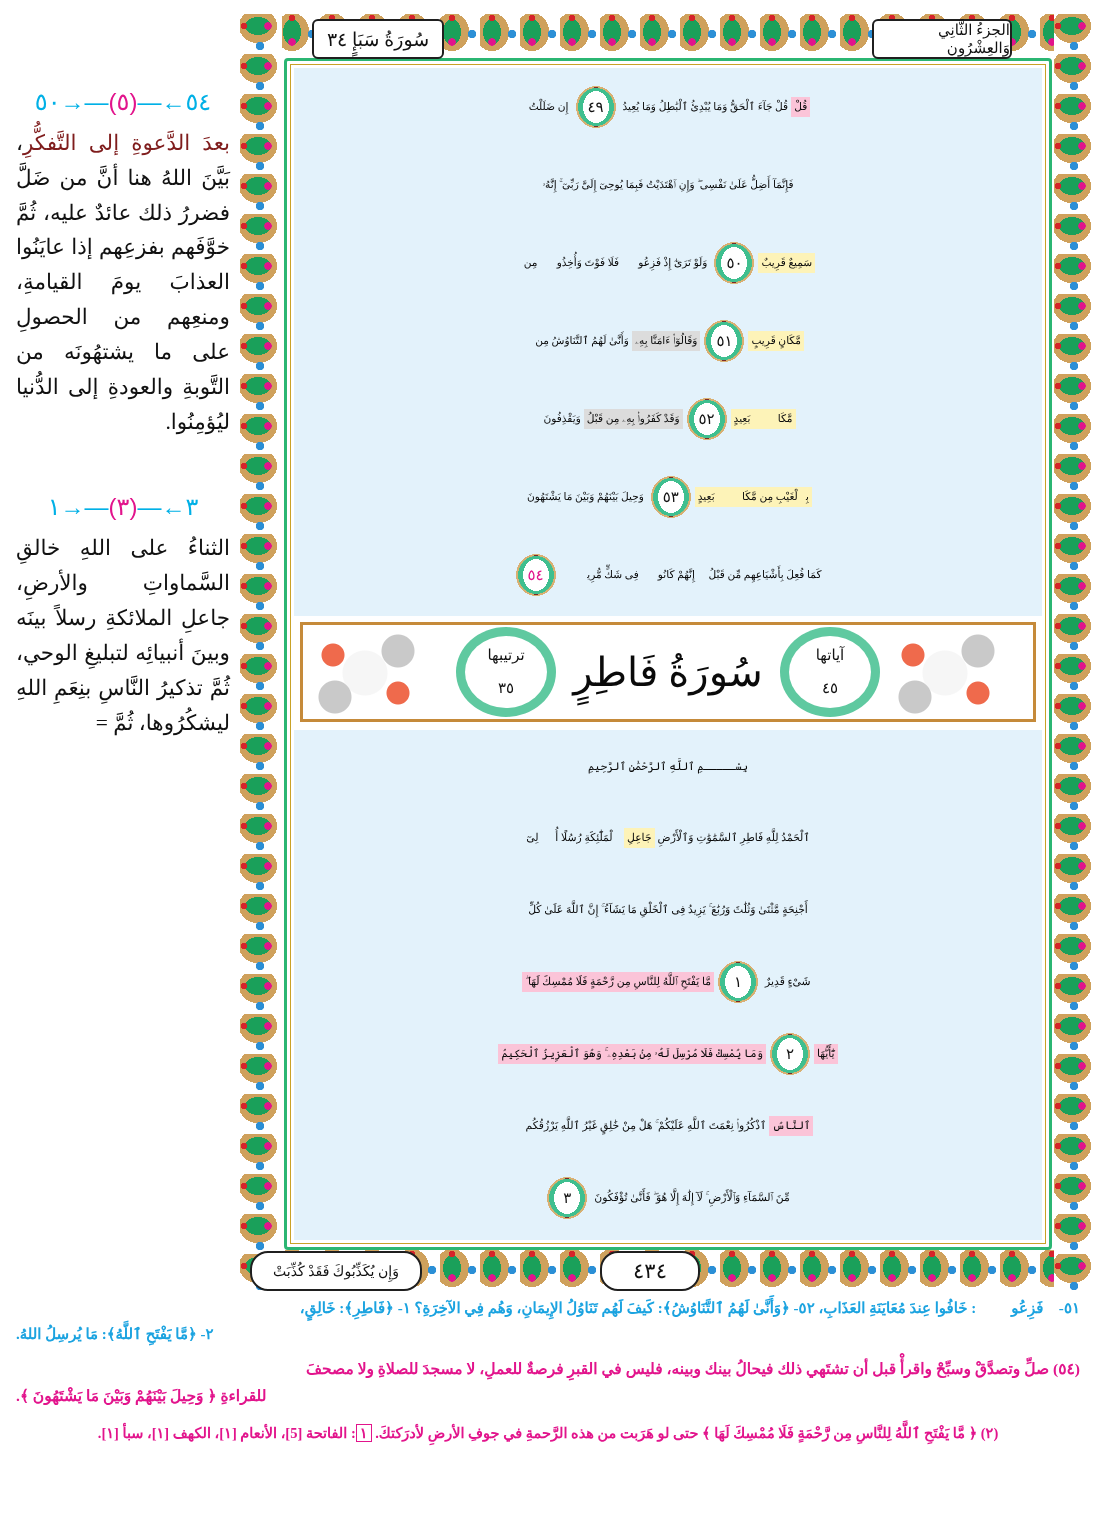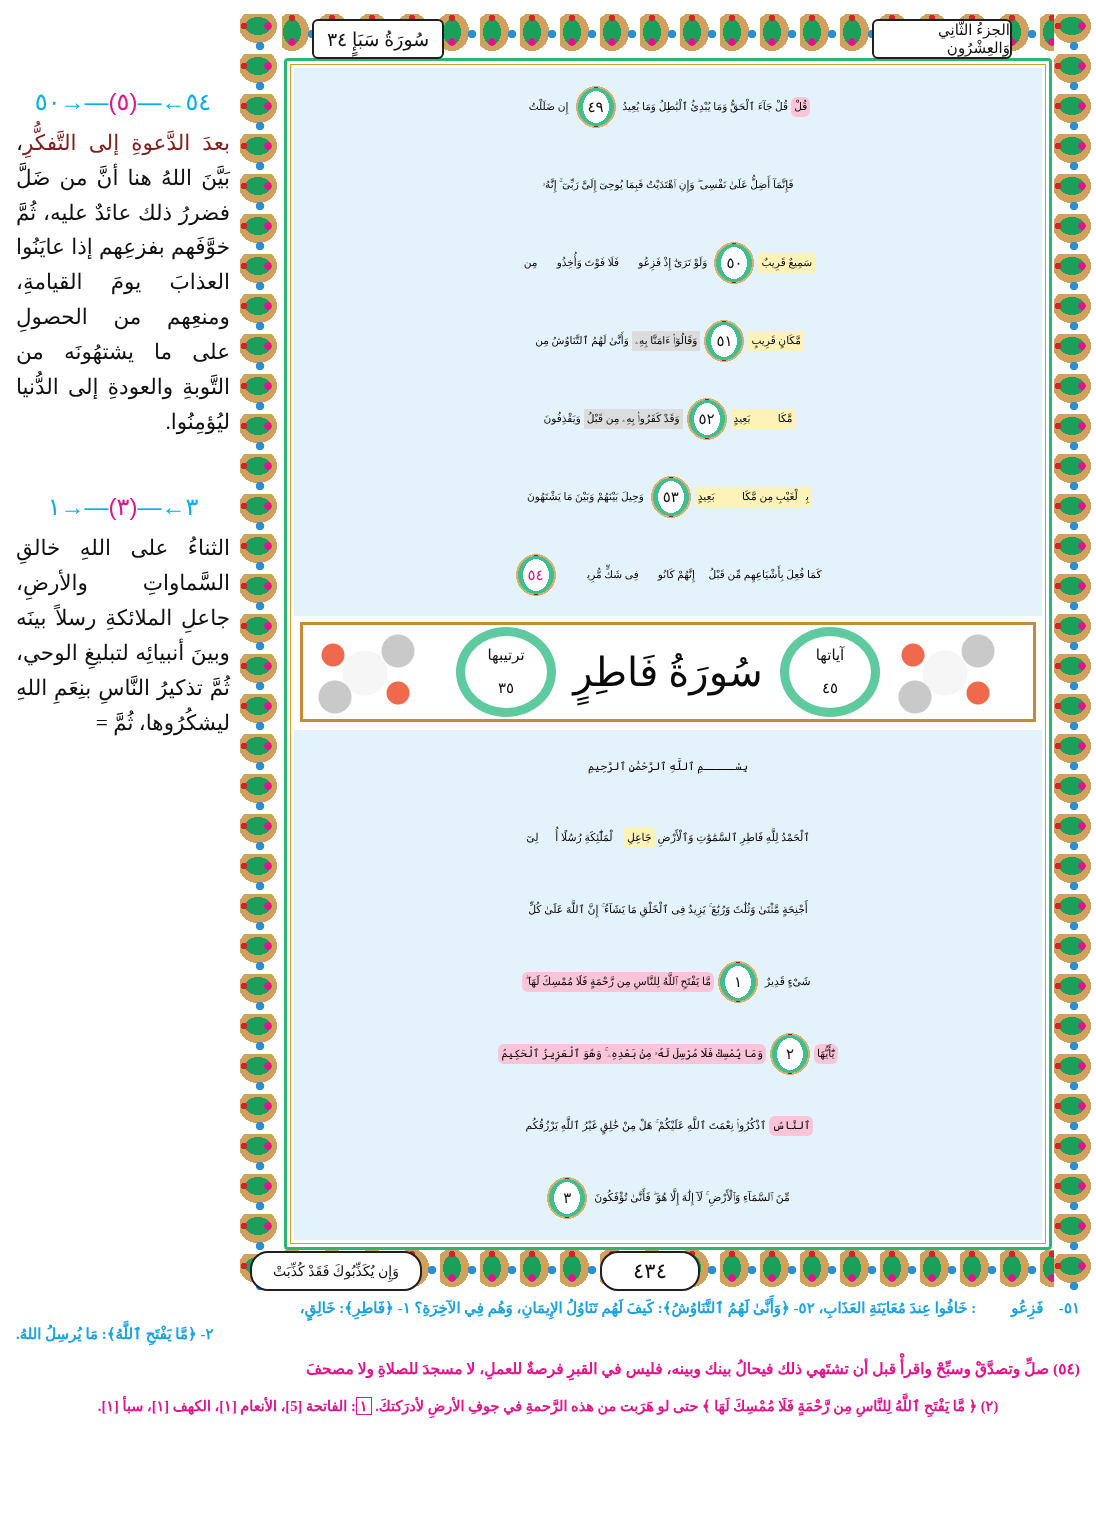--- a/index.html
+++ b/index.html
@@ -80,21 +80,21 @@
     color:#0a0a0a;
     position:relative;
     display:flex;align-items:center;justify-content:center;
   }
   #panel-saba .aline{height:78px;font-size:31px;}
   #panel-fatir .aline{height:72px;font-size:30px;}
   .bsml{font-size:27px;letter-spacing:1px;}
 
   .seg{padding:2px 3px;line-height:1.45;}
   .hl-y{background:#fdf3b8;}
-  .hl-p{background:#fbc4d8;border-radius:6px;}
+  .hl-p{background:#fbc4d8;}
   .hl-g{background:#dcdcdc;}
 
   
   .ayah{
     display:inline-flex;align-items:center;justify-content:center;
     width:40px;height:42px;margin:0 4px;flex:0 0 auto;
     font-size:15px;color:#111;font-family:"Liberation Sans",sans-serif;
     background:
       radial-gradient(ellipse 13px 16px at 50% 50%, #ffffff 0 99%, transparent 100%),
       radial-gradient(ellipse 18px 19px at 50% 50%, #3fbf8f 0 99%, transparent 100%),
@@ -284,20 +284,21 @@
 
   </div>
 
   <div id="footnotes">
     <div class="fn-blue">
       <div>٥١- ﴿فَزِعُوا۟﴾: خَافُوا عِندَ مُعَايَنَةِ العَذَابِ، ٥٢- ﴿وَأَنَّىٰ لَهُمُ ٱلتَّنَاوُشُ﴾: كَيفَ لَهُم تَنَاوُلُ الإِيمَانِ، وَهُم فِي الآخِرَةِ؟ ١- ﴿فَاطِرِ﴾: خَالِقٍ،</div>
       <div class="ln2">٢- ﴿مَّا يَفْتَحِ ٱللَّهُ﴾: مَا يُرسِلُ اللهُ.</div>
     </div>
     <div class="fn-pink">
       <div>(٥٤) صلِّ وتصدَّقْ وسبِّحْ واقرأْ قبل أن تشتَهي ذلك فيحالُ بينك وبينه، فليس في القبرِ فرصةٌ للعملِ، لا مسجدَ للصلاةِ ولا مصحفَ</div>
+      <div class="ln2">للقراءةِ ﴿ وَحِيلَ بَيْنَهُمْ وَبَيْنَ مَا يَشْتَهُونَ ﴾.</div>
     </div>
     <div class="fn-pink2">
       <span>(٢) ﴿ مَّا يَفْتَحِ ٱللَّهُ لِلنَّاسِ مِن رَّحْمَةٍ فَلَا مُمْسِكَ لَهَا ﴾ حتى لو هَرَبت من هذه الرَّحمةِ في جوفِ الأرضِ لأدرَكتكَ.</span>
       <span class="boxnum">١</span><span>: الفاتحة [5]، الأنعام [١]، الكهف [١]، سبأ [١].</span>
     </div>
   </div>
 
 </div>
 
 </body></html>

